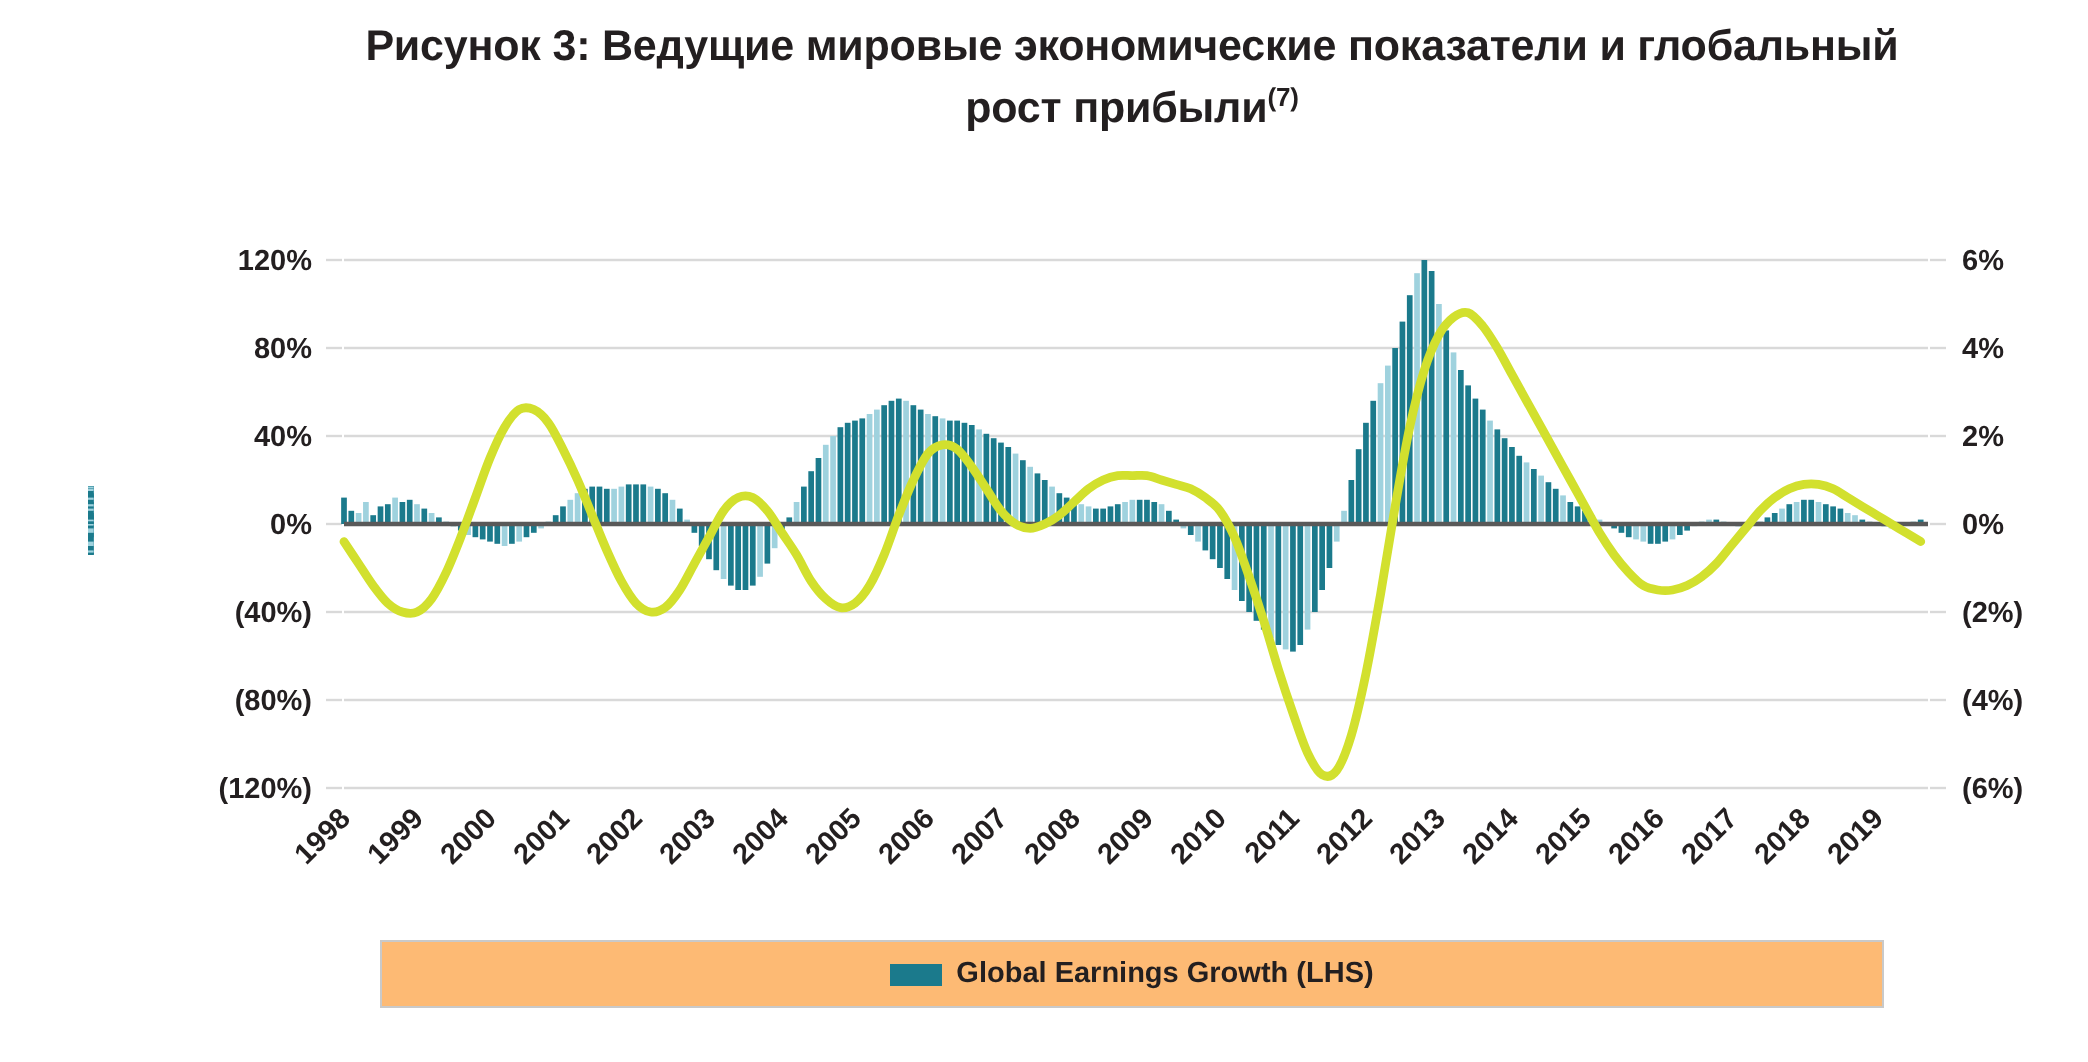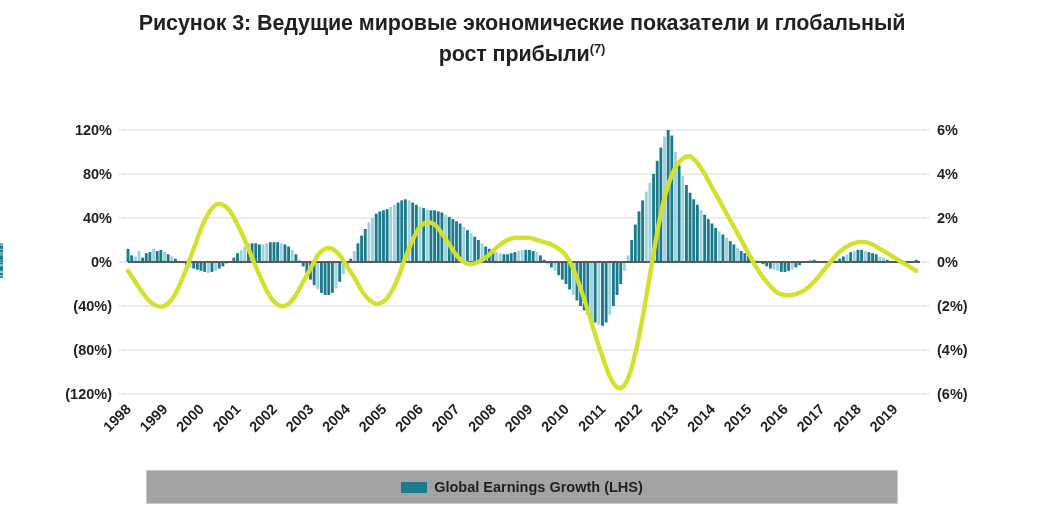--- a/index.html
+++ b/index.html
@@ -11,20 +11,21 @@
     height: 531px;
     background: #ffffff;
     font-family: "Liberation Sans", sans-serif;
     overflow: hidden;
   }
   .figure {
     position: relative;
     width: 880px;
     height: 531px;
     box-sizing: border-box;
+    margin-left: 44px;
   }
   .chart-title {
     position: absolute;
     left: 0;
     top: 8px;
     width: 1044px;
     text-align: center;
     font-size: 21.5px;
     font-weight: bold;
     color: #231f20;
@@ -57,21 +58,21 @@
     font-weight: bold;
     fill: #231f20;
   }
   .legend-box {
     position: absolute;
     left: 146px;
     top: 470px;
     width: 752px;
     height: 34px;
     border: 1px solid #c9c9c9;
-    background: #a3a3a3;
+    background: #fdba74;
     box-sizing: border-box;
     display: flex;
     align-items: center;
     justify-content: center;
     gap: 60px;
   }
   .legend-item {
     display: flex;
     align-items: center;
     gap: 7px;

